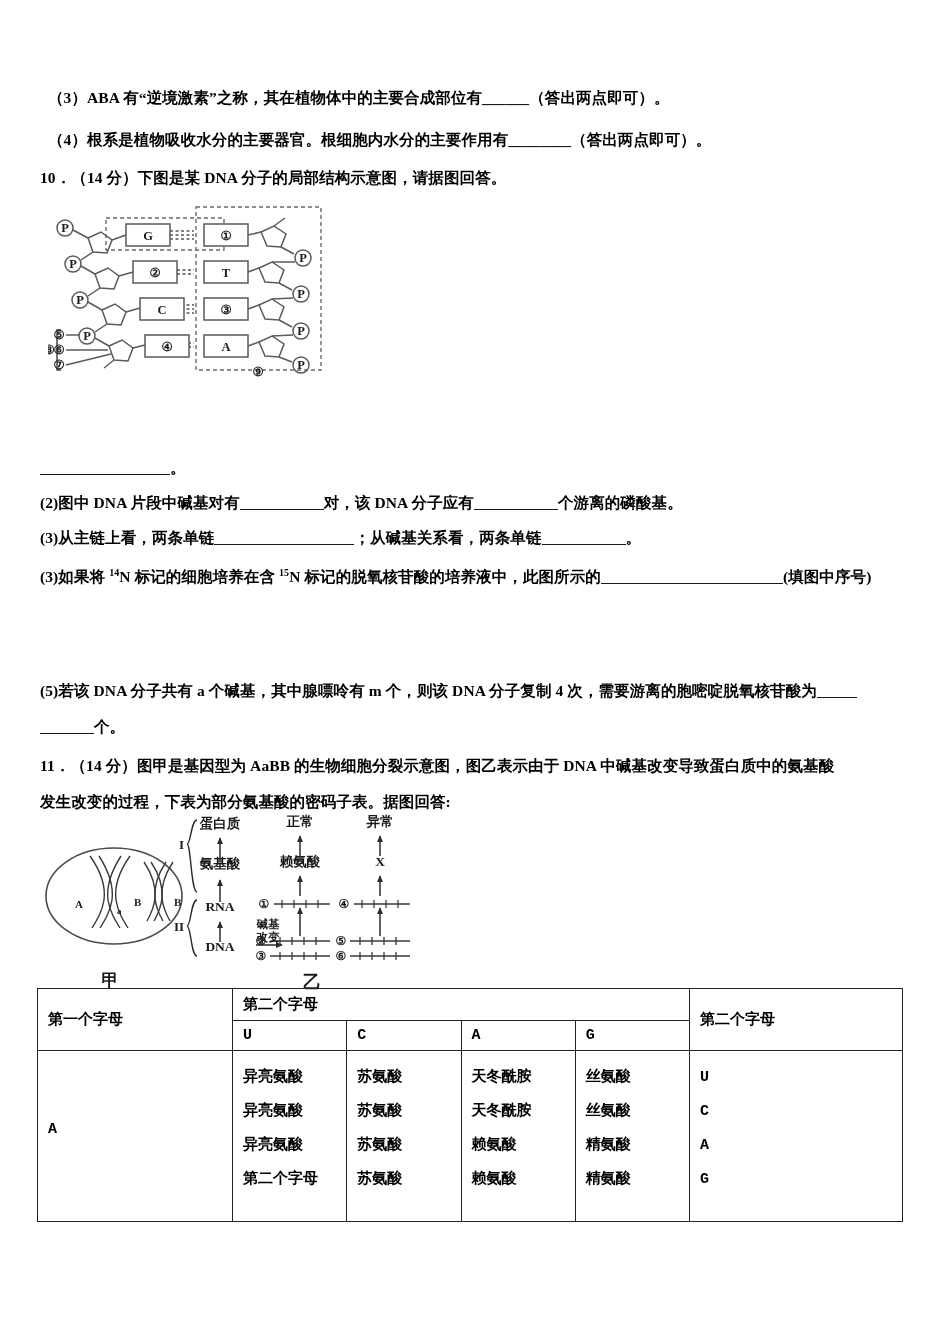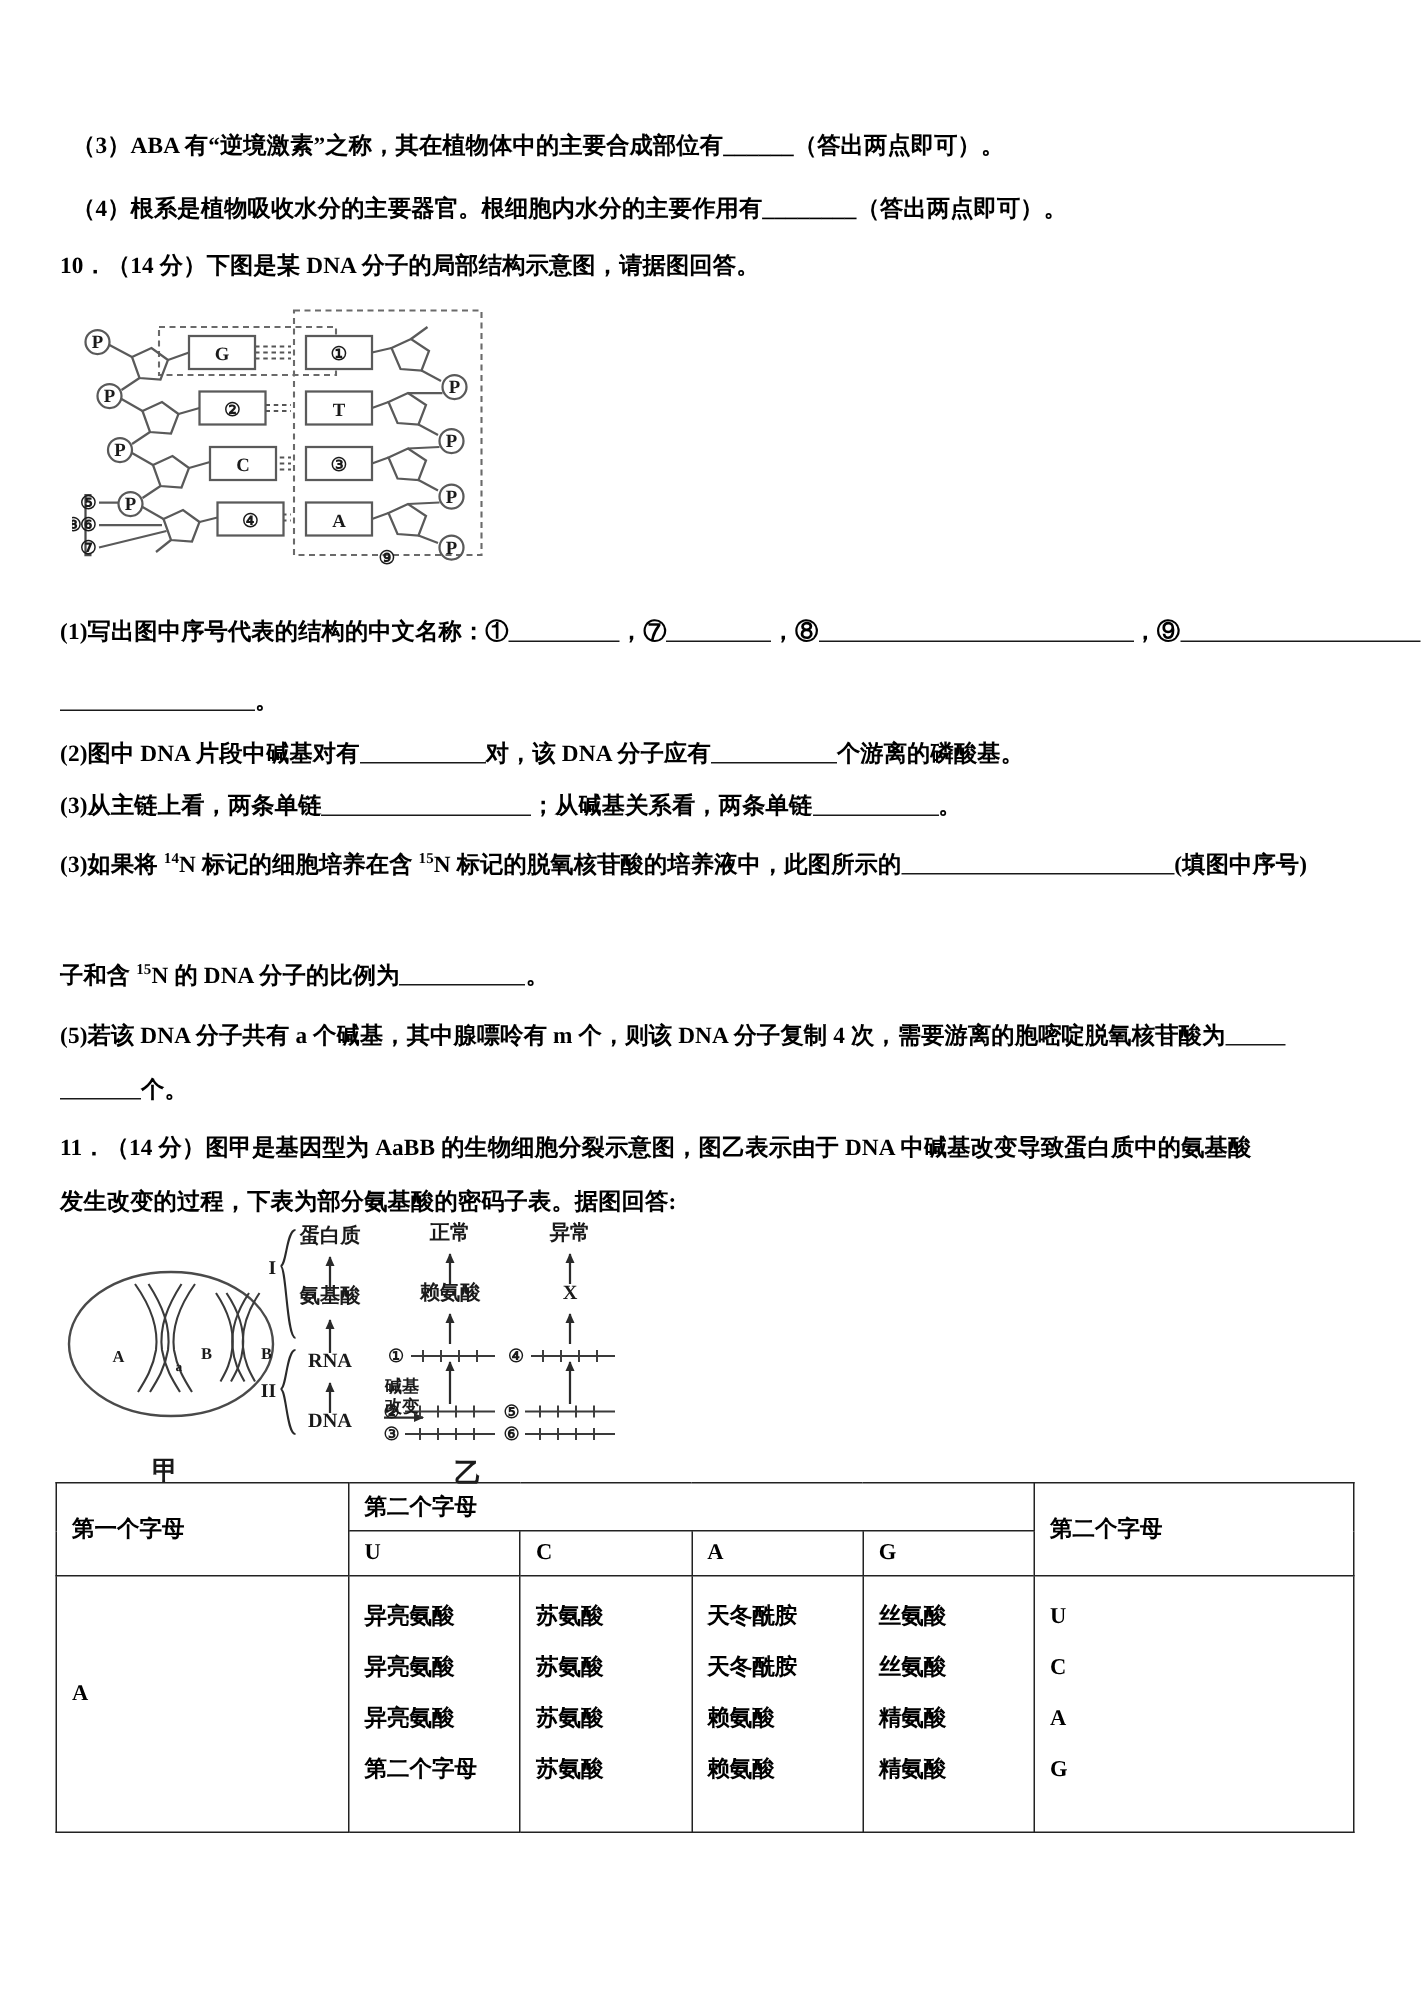--- a/index.html
+++ b/index.html
@@ -67,21 +67,21 @@
     border-collapse: collapse;
     table-layout: fixed;
   }
   .codon-table td, .codon-table th {
     border: 1.3px solid #222;
     padding: 6px 10px;
     font-size: 15px;
     font-weight: bold;
     text-align: left;
     vertical-align: middle;
-    font-family: Liberation Serif, serif;
+    font-family: Liberation Mono, monospace;
   }
   .codon-table .hd-first { width: 174px; }
   .codon-table .col-b { width: 124px; }
   .codon-table .col-third { width: 192px; }
   .cell-stack { line-height: 34px; }
   .cell-stack div { white-space: nowrap; }
   .row-body td { vertical-align: top; padding-top: 10px; padding-bottom: 24px; }
   .row-body td.first-letter { vertical-align: middle; }
 </style>
 </head>
@@ -202,40 +202,34 @@
 
         <text x="11" y="137">⑤</text>
         <text x="11" y="152">⑥</text>
         <text x="11" y="167">⑦</text>
         <text x="1" y="152">⑧</text>
         <text x="210" y="174">⑨</text>
       </g>
     </svg>
   </div>
 
-  <div class="ln" style="left:40px; top:412px;">
-    <span>(1)写出图中序号代表的结构的中文名称：①</span><span class="blank" style="width:74px"></span><span>，⑦</span><span class="blank" style="width:70px"></span><span>，⑧</span><span class="blank" style="width:210px"></span><span>，⑨</span><span class="blank" style="width:160px"></span>
-  </div>
   <div class="ln" style="left:40px; top:458px;">
     <span class="blank" style="width:130px"></span><span>。</span>
   </div>
 
   <div class="ln" style="left:40px; top:493px;">
     <span>(2)图中 DNA 片段中碱基对有</span><span class="blank" style="width:84px"></span><span>对，该 DNA 分子应有</span><span class="blank" style="width:84px"></span><span>个游离的磷酸基。</span>
   </div>
 
   <div class="ln" style="left:40px; top:528px;">
     <span>(3)从主链上看，两条单链</span><span class="blank" style="width:140px"></span><span>；从碱基关系看，两条单链</span><span class="blank" style="width:84px"></span><span>。</span>
   </div>
 
   <div class="ln" style="left:40px; top:563px;">
     <span>(3)如果将 </span><sup>14</sup><span>N 标记的细胞培养在含 </span><sup>15</sup><span>N 标记的脱氧核苷酸的培养液中，此图所示的</span><span class="blank" style="width:182px"></span><span>(填图中序号)</span>
-  </div>
-  <div class="ln" style="left:40px; top:637px;">
-    <span>子和含 </span><sup>15</sup><span>N 的 DNA 分子的比例为</span><span class="blank" style="width:84px"></span><span>。</span>
   </div>
 
   <div class="ln" style="left:40px; top:681px;">
     <span>(5)若该 DNA 分子共有 a 个碱基，其中腺嘌呤有 m 个，则该 DNA 分子复制 4 次，需要游离的胞嘧啶脱氧核苷酸为</span><span class="blank" style="width:40px"></span>
   </div>
   <div class="ln" style="left:40px; top:717px;">
     <span class="blank" style="width:54px"></span><span>个。</span>
   </div>
 
   <div class="ln" style="left:40px; top:756px;">11．（14 分）图甲是基因型为 AaBB 的生物细胞分裂示意图，图乙表示由于 DNA 中碱基改变导致蛋白质中的氨基酸</div>

